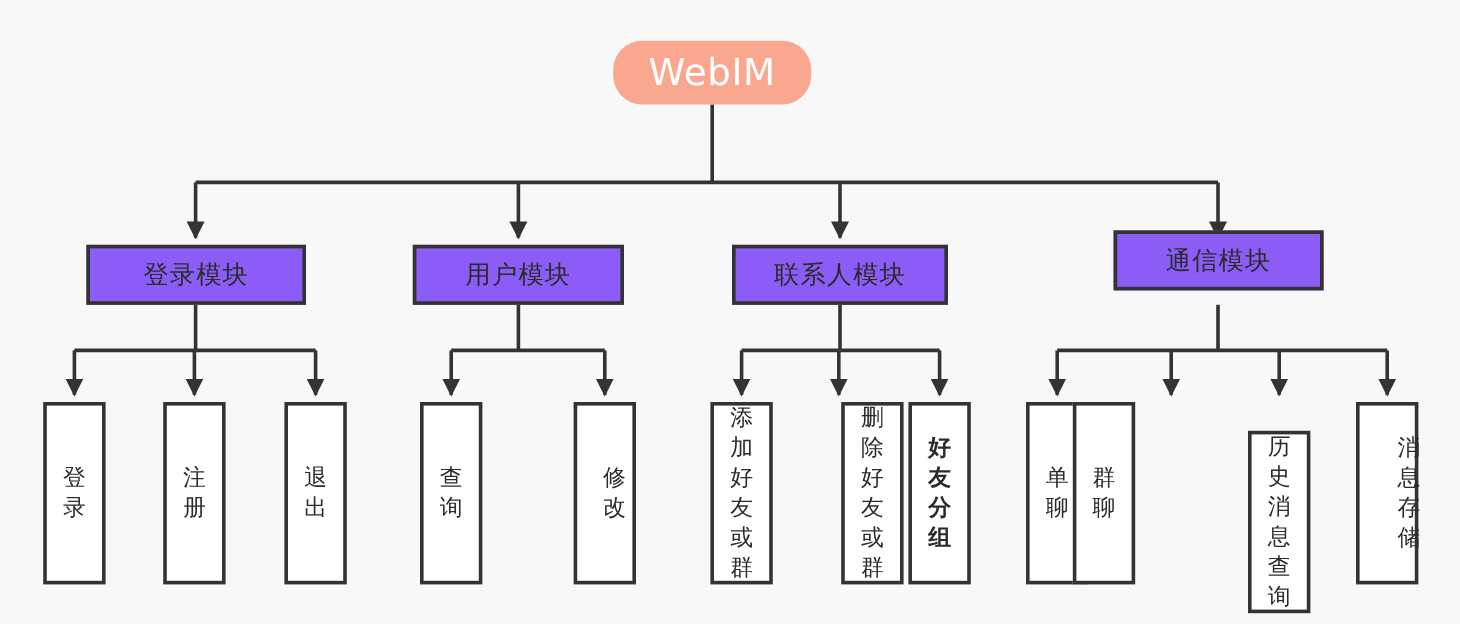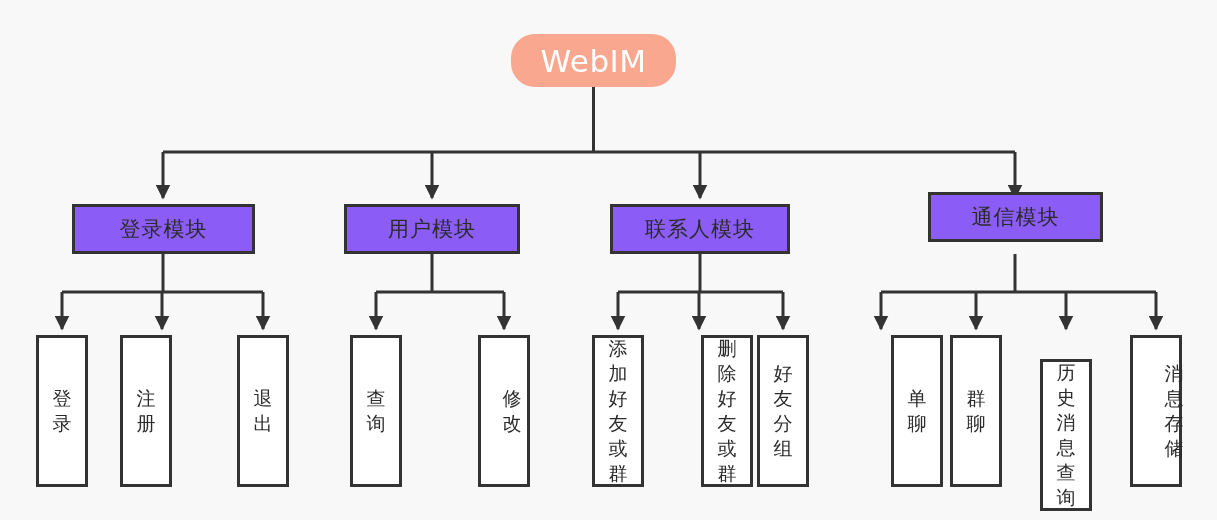--- a/index.html
+++ b/index.html
@@ -130,45 +130,45 @@
         <span>联系人模块</span>
       </div>
       <div class="node node-module" style="left: 928px; top: 192px; width: 175px; height: 50px; text-align: right;">
         <span>通信模块</span>
       </div>
     </div>
   <div id="leaf-layer">
       <div class="node node-leaf" style="left: 36px;">
         <span class="leaf-label">登录</span>
       </div>
-      <div class="node node-leaf" style="left: 120px;">
+      <div class="node node-leaf" style="left: 136px;">
         <span class="leaf-label">注册</span>
       </div>
       <div class="node node-leaf" style="left: 237px;">
         <span class="leaf-label">退出</span>
       </div>
       <div class="node node-leaf" style="left: 350px;">
         <span class="leaf-label">查询</span>
       </div>
       <div class="node node-leaf" style="left: 478px; padding-left: 16px;">
         <span class="leaf-label">修改</span>
       </div>
       <div class="node node-leaf" style="left: 592px; text-align: center;">
         <span class="leaf-label">添加好友或群</span>
       </div>
       <div class="node node-leaf" style="left: 673px; margin-left: 28px;">
         <span class="leaf-label">删除好友或群</span>
       </div>
-      <div class="node node-leaf" style="left: 757px;">
+      <div class="node node-leaf" style="left: 757px; font-weight: bold;">
         <span class="leaf-label">好友分组</span>
       </div>
-      <div class="node node-leaf" style="left: 855px; margin-left: 36px;">
+      <div class="node node-leaf" style="left: 855px;">
         <span class="leaf-label">单聊</span>
       </div>
-      <div class="node node-leaf" style="left: 950px;">
+      <div class="node node-leaf" style="left: 894px;">
         <span class="leaf-label">群聊</span>
       </div>
       <div class="node node-leaf" style="left: 1040px; margin-top: 24px;">
         <span class="leaf-label">历史消息查询</span>
       </div>
       <div class="node node-leaf" style="left: 1130px; padding-left: 36px;">
         <span class="leaf-label">消息存储</span>
       </div>
     </div>
 

